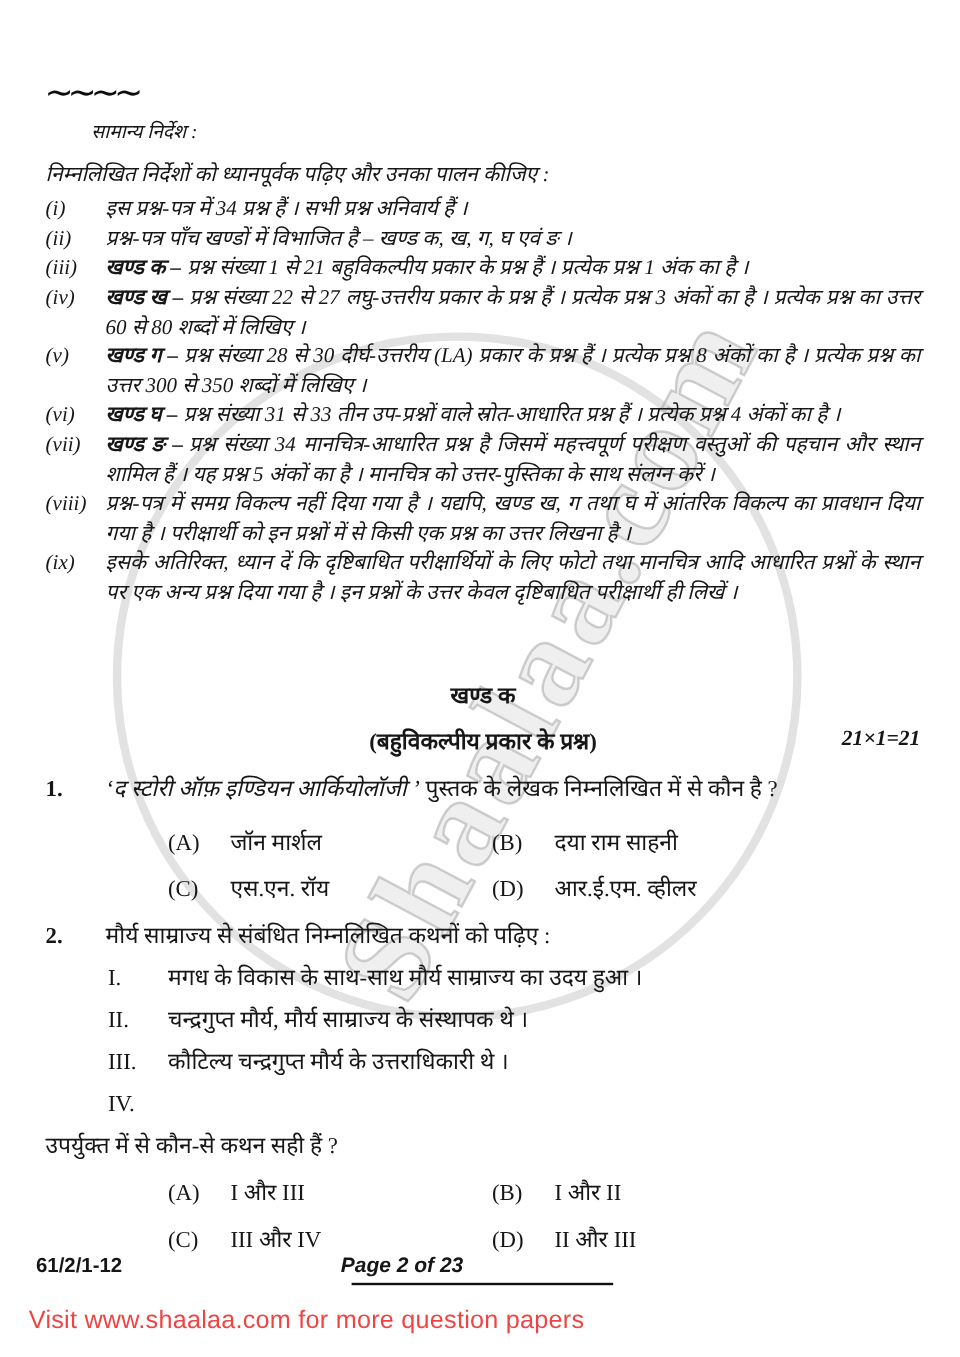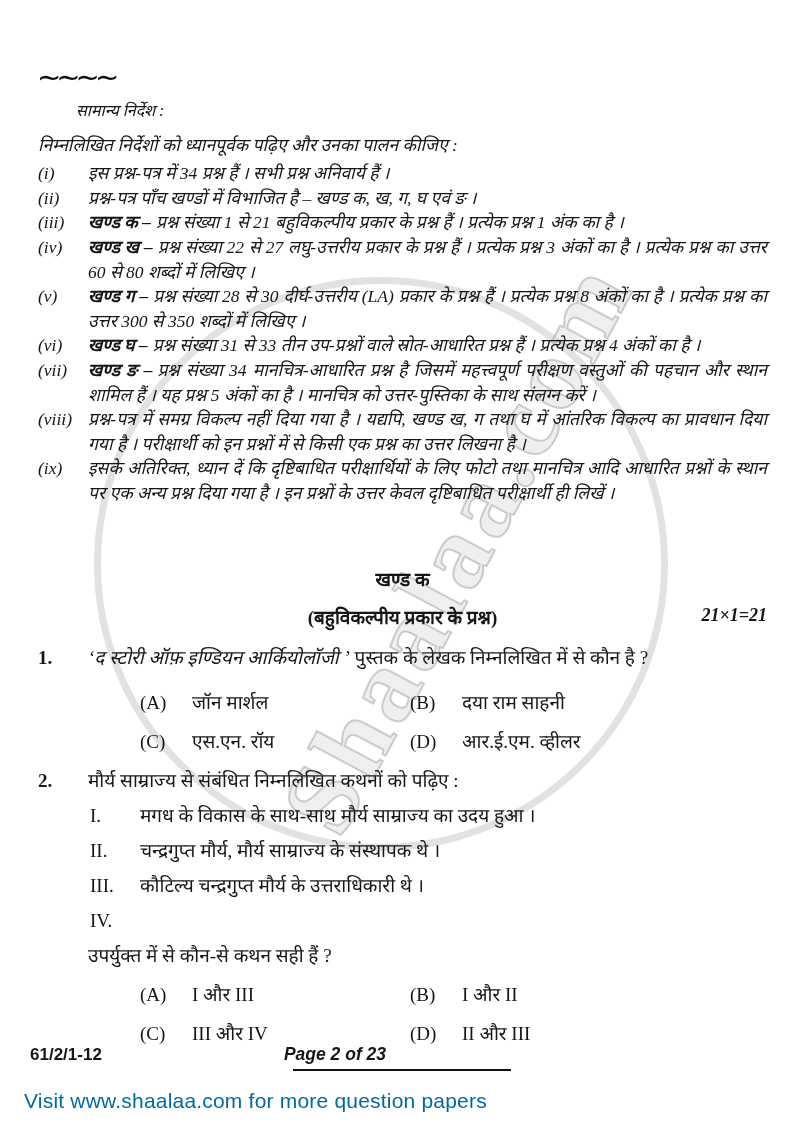--- a/index.html
+++ b/index.html
@@ -54,37 +54,37 @@
   .q-row{display:flex;}
   .q-num{width:50px;flex:none;font-weight:bold;}
   .q-text{flex:1;}
   .opt-row{display:flex;margin-top:13px;}
   .opt-row.first{margin-top:19px;}
   .opt{display:flex;}
   .opt-col1{margin-left:102px;width:270px;flex:none;}
   .opt-label{width:52px;flex:none;}
   .st-row{display:flex;margin-left:52px;margin-top:9px;}
   .st-num{width:50px;flex:none;}
-  .followup{margin-left:50px;margin-top:9px;}
+  .followup{margin-top:9px;}
   
   .paper-code{
     position:absolute;left:30px;top:1045px;
     font-family:"Liberation Sans","DejaVu Sans",sans-serif;font-size:17px;font-weight:600;
   }
   .page-indicator{
     position:absolute;left:0;top:1044px;width:670px;text-align:center;
     font-family:"Liberation Sans","DejaVu Sans",sans-serif;
     font-style:italic;font-weight:600;font-size:17.5px;
   }
   .footer-rule{position:absolute;left:293px;top:1069px;width:218px;height:2px;background:#111;}
   
   .banner{
     position:absolute;left:24px;top:1089px;
     font-family:"Liberation Sans","DejaVu Sans",sans-serif;
-    font-size:21px;color:#0369a1;letter-spacing:0.2px;
+    font-size:21px;color:#ef4444;letter-spacing:0.2px;
   }
 </style>
 </head>
 <body>
 
 <div class="page">
 
   <div class="wm-circle"></div>
   <div class="wm-text">Shaalaa.com</div>
 

